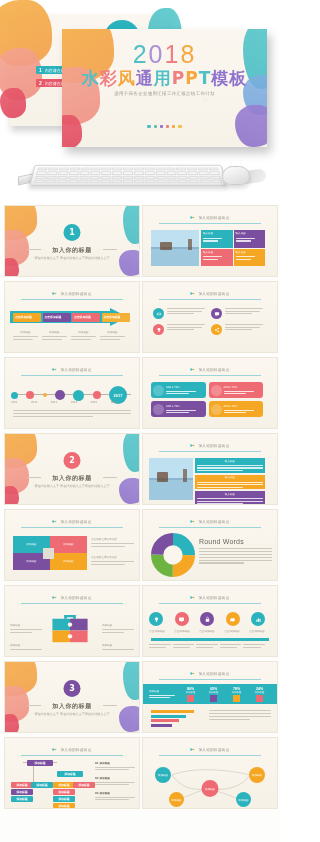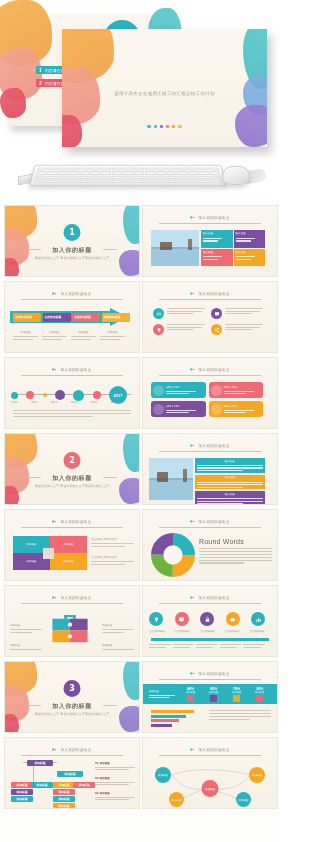--- a/index.html
+++ b/index.html
@@ -192,21 +192,27 @@
 
     <div class="slide-front">
       <div class="paper"></div>
       <div class="wc wc-or" style="left:-22px;top:-18px;width:74px;height:72px;"></div>
       <div class="wc wc-pk" style="left:-16px;top:38px;width:54px;height:58px;"></div>
       <div class="wc wc-rd" style="left:-10px;top:86px;width:30px;height:34px;"></div>
       <div class="wc wc-tl" style="right:-16px;top:-10px;width:40px;height:70px;"></div>
       <div class="wc wc-bl" style="right:-12px;top:46px;width:36px;height:40px;"></div>
       <div class="wc wc-pu" style="right:-8px;top:76px;width:40px;height:42px;"></div>
 
-
+      <div class="year">
+        <span>2</span><span>0</span><span>1</span><span>8</span>
+      </div>
+
+      <div class="cn-title">
+        <i>水</i><i>彩</i><i>风</i><i>通</i><i>用</i><i>P</i><i>P</i><i>T</i><i>模板</i>
+      </div>
 
       <div class="cn-sub">适用于商务企业通用汇报工作汇报总结工作计划</div>
 
       <div class="dots">
         <i style="background:#4fc0c6"></i>
         <i style="background:#5bbfb4"></i>
         <i style="background:#8f73cd"></i>
         <i style="background:#ef7f83"></i>
         <i style="background:#f5a83f"></i>
         <i style="background:#f2c14e"></i>

